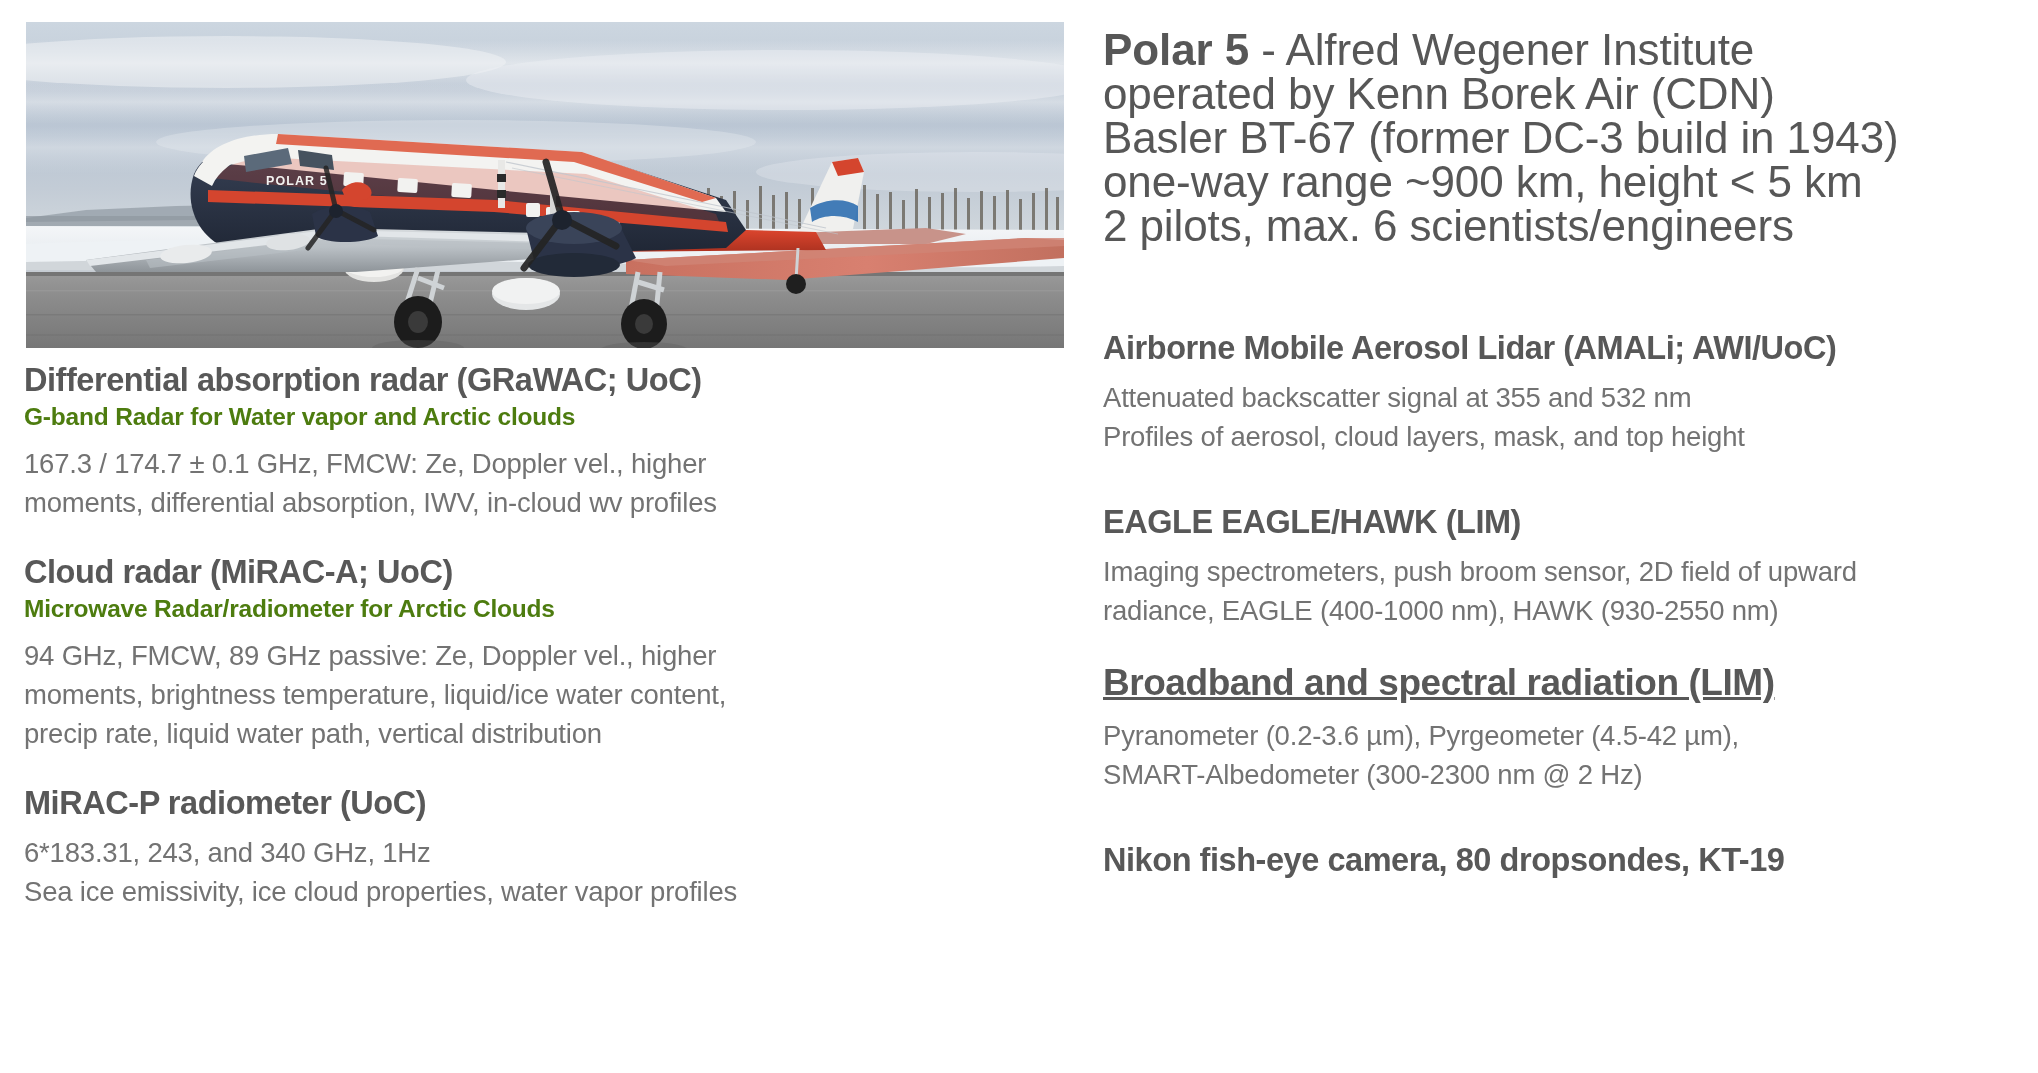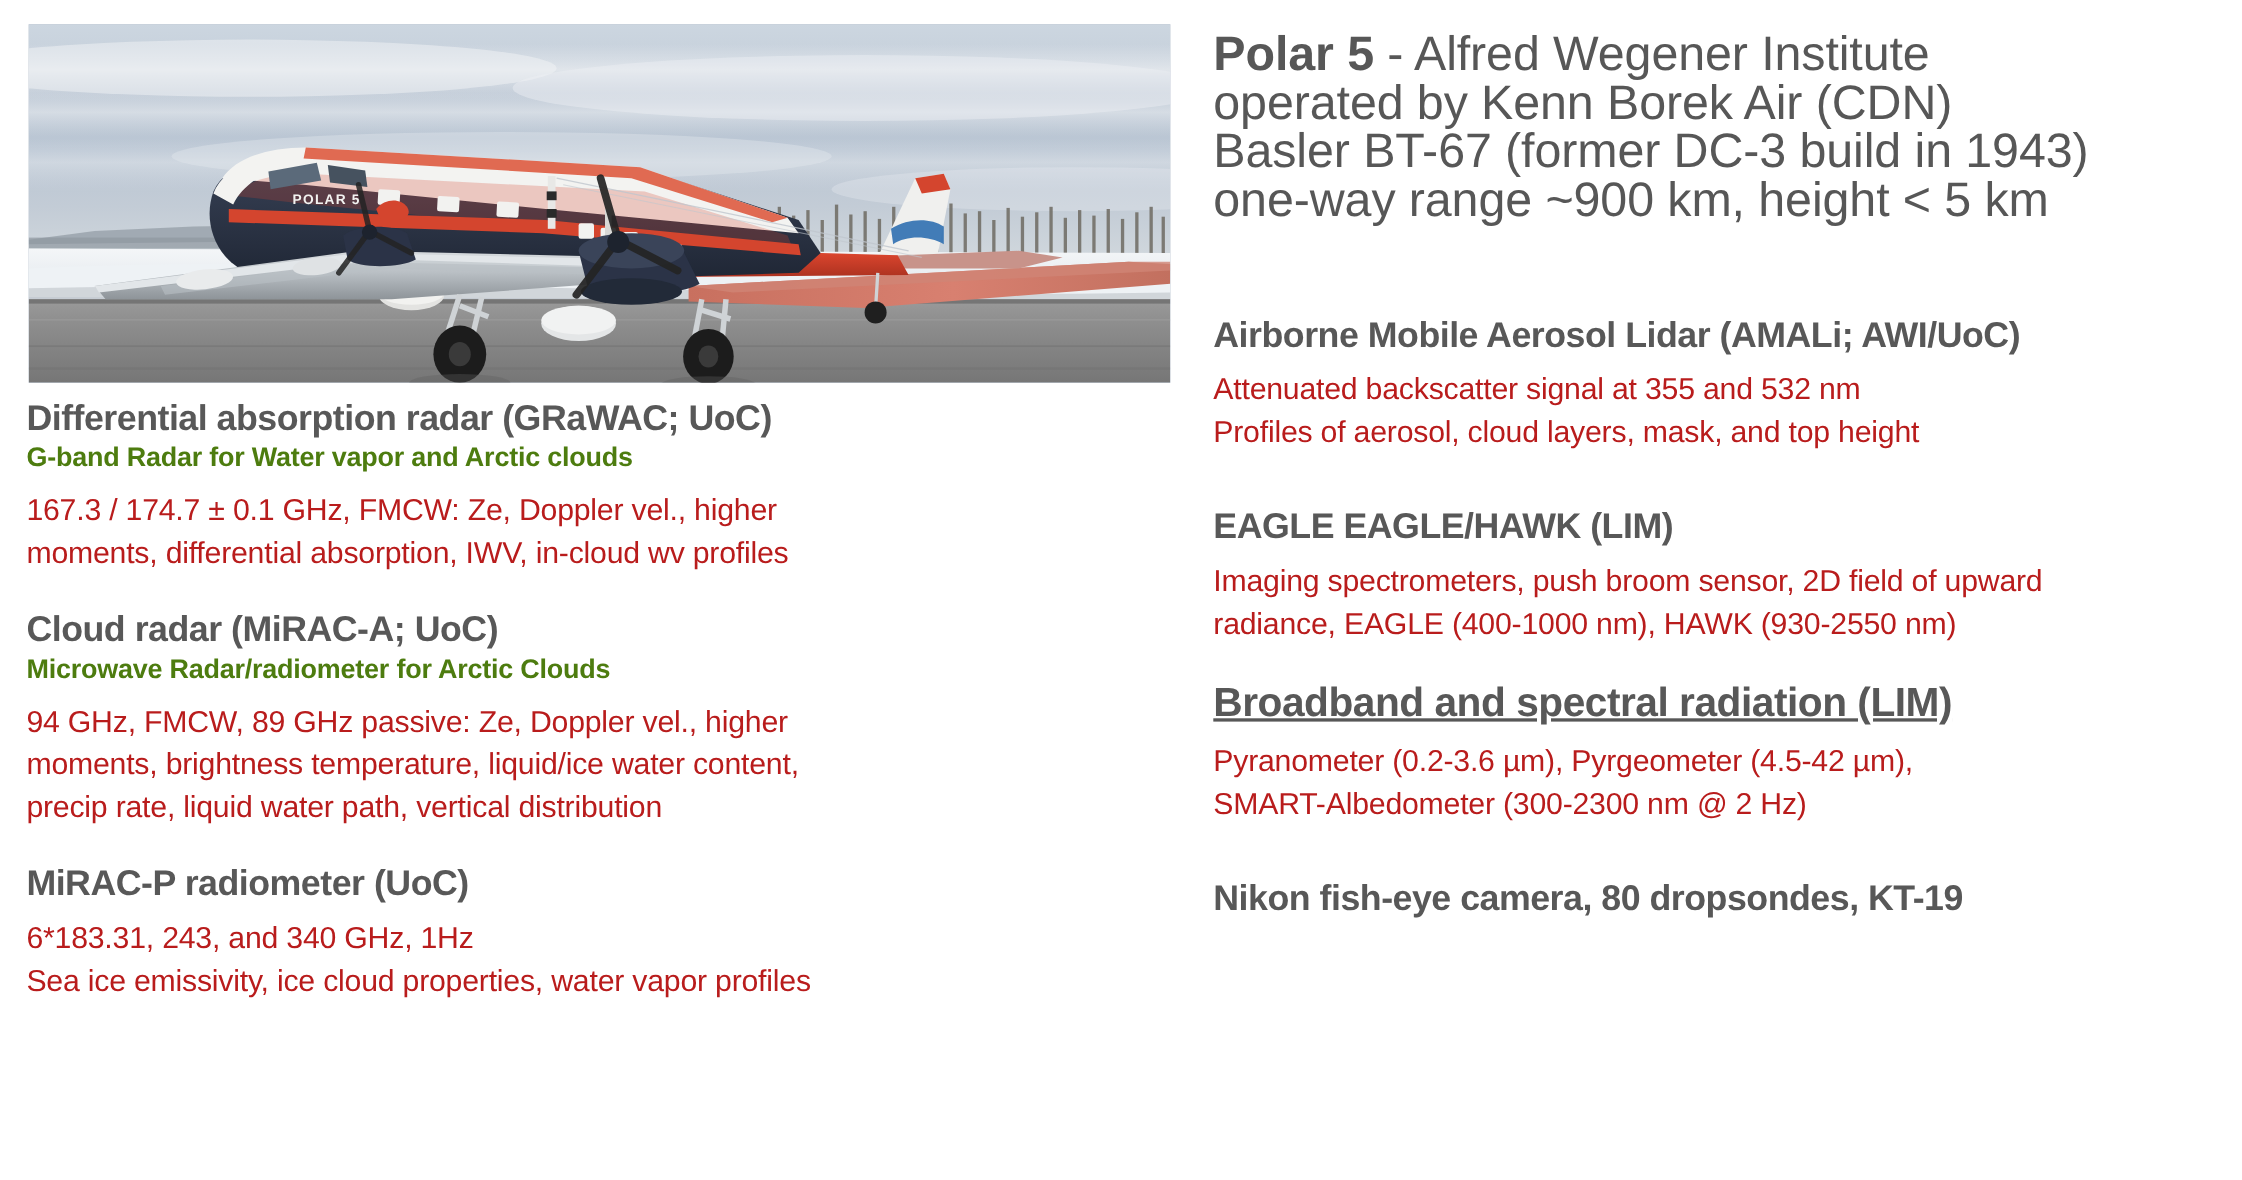--- a/index.html
+++ b/index.html
@@ -74,21 +74,21 @@
   }
   .subheading {
     color: #4d7c0f;
     font-weight: bold;
     font-size: 24.5px;
     line-height: 34px;
     letter-spacing: -0.2px;
     white-space: nowrap;
   }
   .body {
-    color: #b91c1c;
+    color: #737373;
     font-size: 27.5px;
     line-height: 39px;
     letter-spacing: -0.2px;
   }
   .body .ln { display: block; white-space: nowrap; }
 
   .gap-sm { height: 10px; }
   .gap-md { height: 30px; }
   .gap-lg { height: 46px; }
 </style>
@@ -314,20 +314,21 @@
     </svg>
   </div>
 
   <div class="col-right">
 
     <div class="intro-block">
       <div class="intro"><b>Polar 5</b><span> - Alfred Wegener Institute</span></div>
       <div class="intro">operated by Kenn Borek Air (CDN)</div>
       <div class="intro">Basler BT-67 (former DC-3 build in 1943)</div>
       <div class="intro">one-way range ~900 km, height &lt; 5 km</div>
+      <div class="intro">2 pilots, max. 6 scientists/engineers</div>
     </div>
 
     <div style="height:80px"></div>
 
     <div class="block">
       <div class="heading">Airborne Mobile Aerosol Lidar (AMALi; AWI/UoC)</div>
       <div class="gap-sm"></div>
       <div class="body">
         <span class="ln">Attenuated backscatter signal at 355 and 532 nm</span>
         <span class="ln">Profiles of aerosol, cloud layers, mask, and top height</span>

